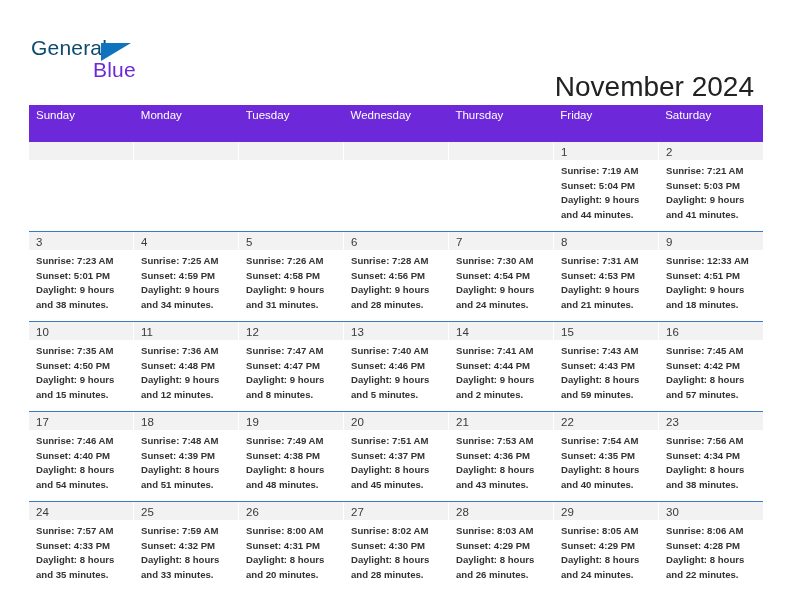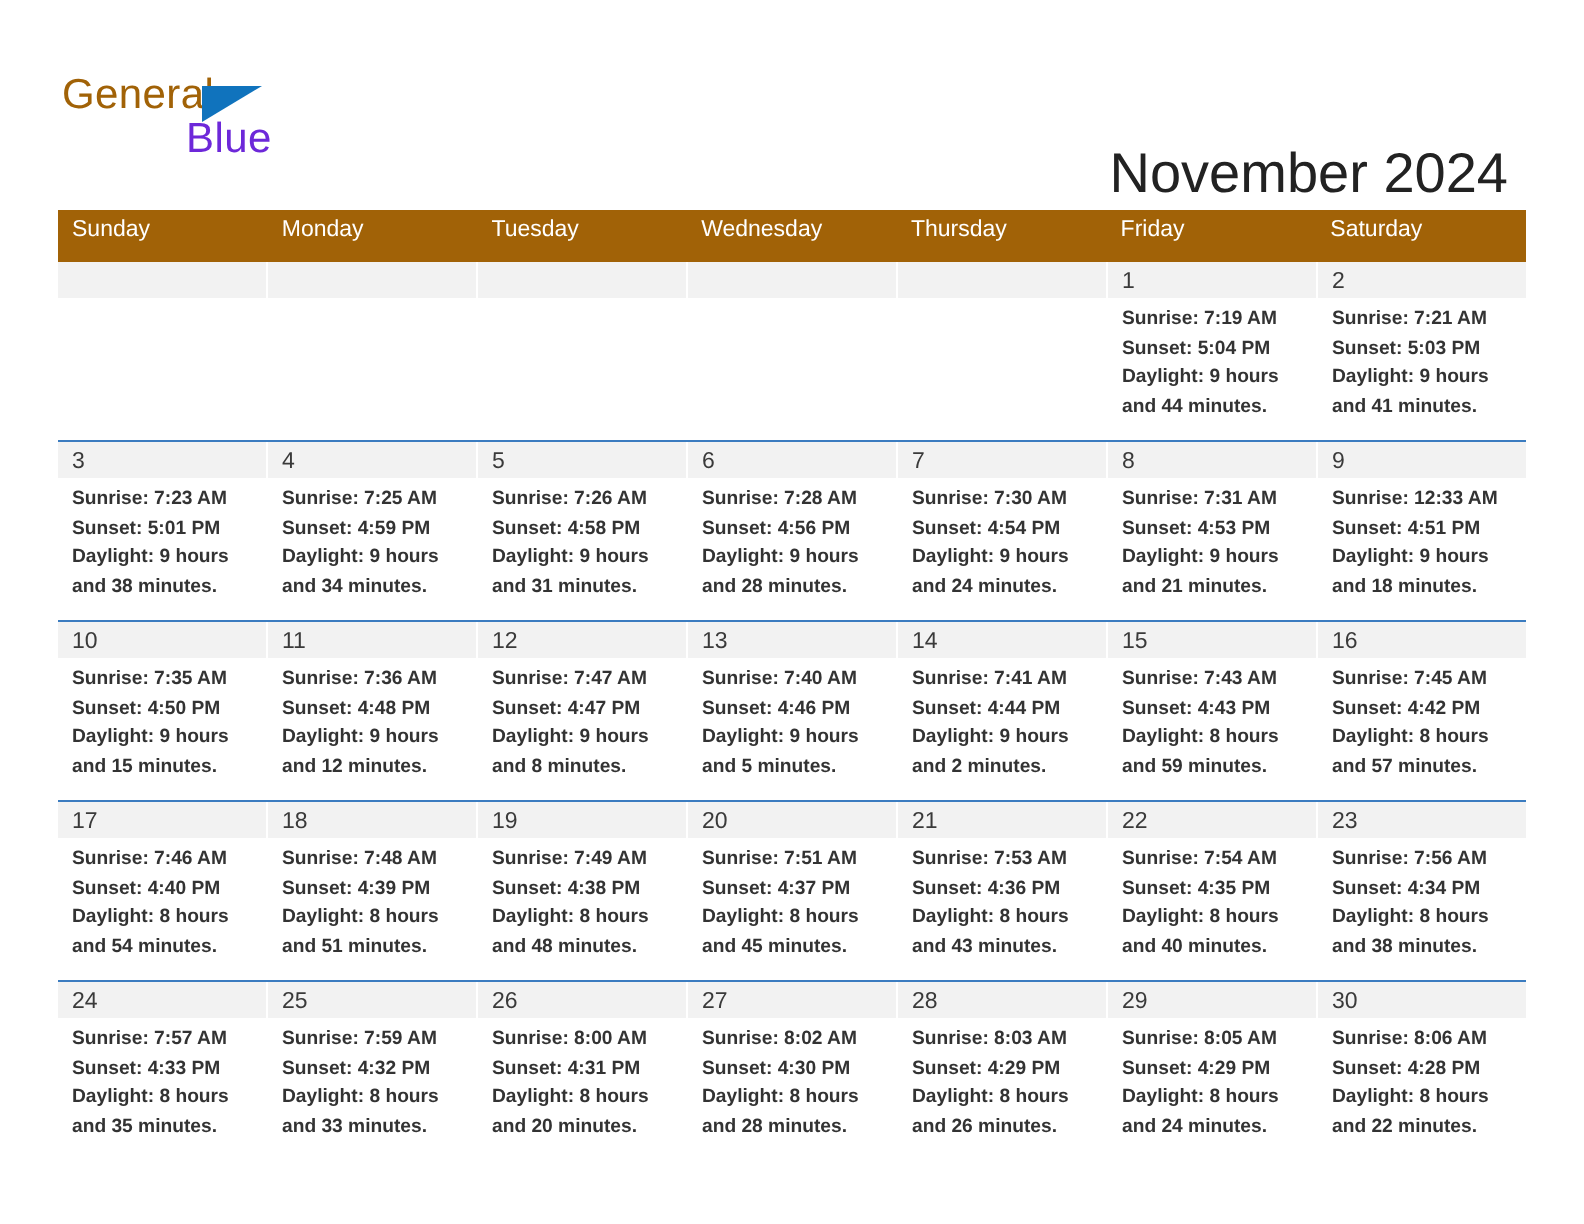--- a/index.html
+++ b/index.html
@@ -33,21 +33,21 @@
     left: 31px;
     top: 36px;
     width: 140px;
     height: 50px;
   }
   .logo-general {
     position: absolute;
     left: 0; top: 0;
     font-size: 21px;
     letter-spacing: 0.2px;
-    color: #a16207;
+    color: #0c4a6e;
     font-family: "Liberation Sans", sans-serif;
   }
   .logo-tri {
     position: absolute;
     left: 70px;
     top: 7px;
     width: 0; height: 0;
     border-left: 30px solid #1073bd;
     border-bottom: 18px solid transparent;
   }
@@ -82,22 +82,22 @@
 
   
   .calendar {
     position: absolute;
     left: 29px;
     top: 105px;
     width: 734px;
   }
   .weekdays {
     display: flex;
-    background: #a16207;
-    height: 26px;
+    background: #6d28d9;
+    height: 37px;
   }
   .weekday {
     flex: 1 1 0;
     color: #ffffff;
     font-size: 11.5px;
     line-height: 21px;
     padding-left: 7px;
     box-sizing: border-box;
     white-space: nowrap;
     overflow: hidden;

